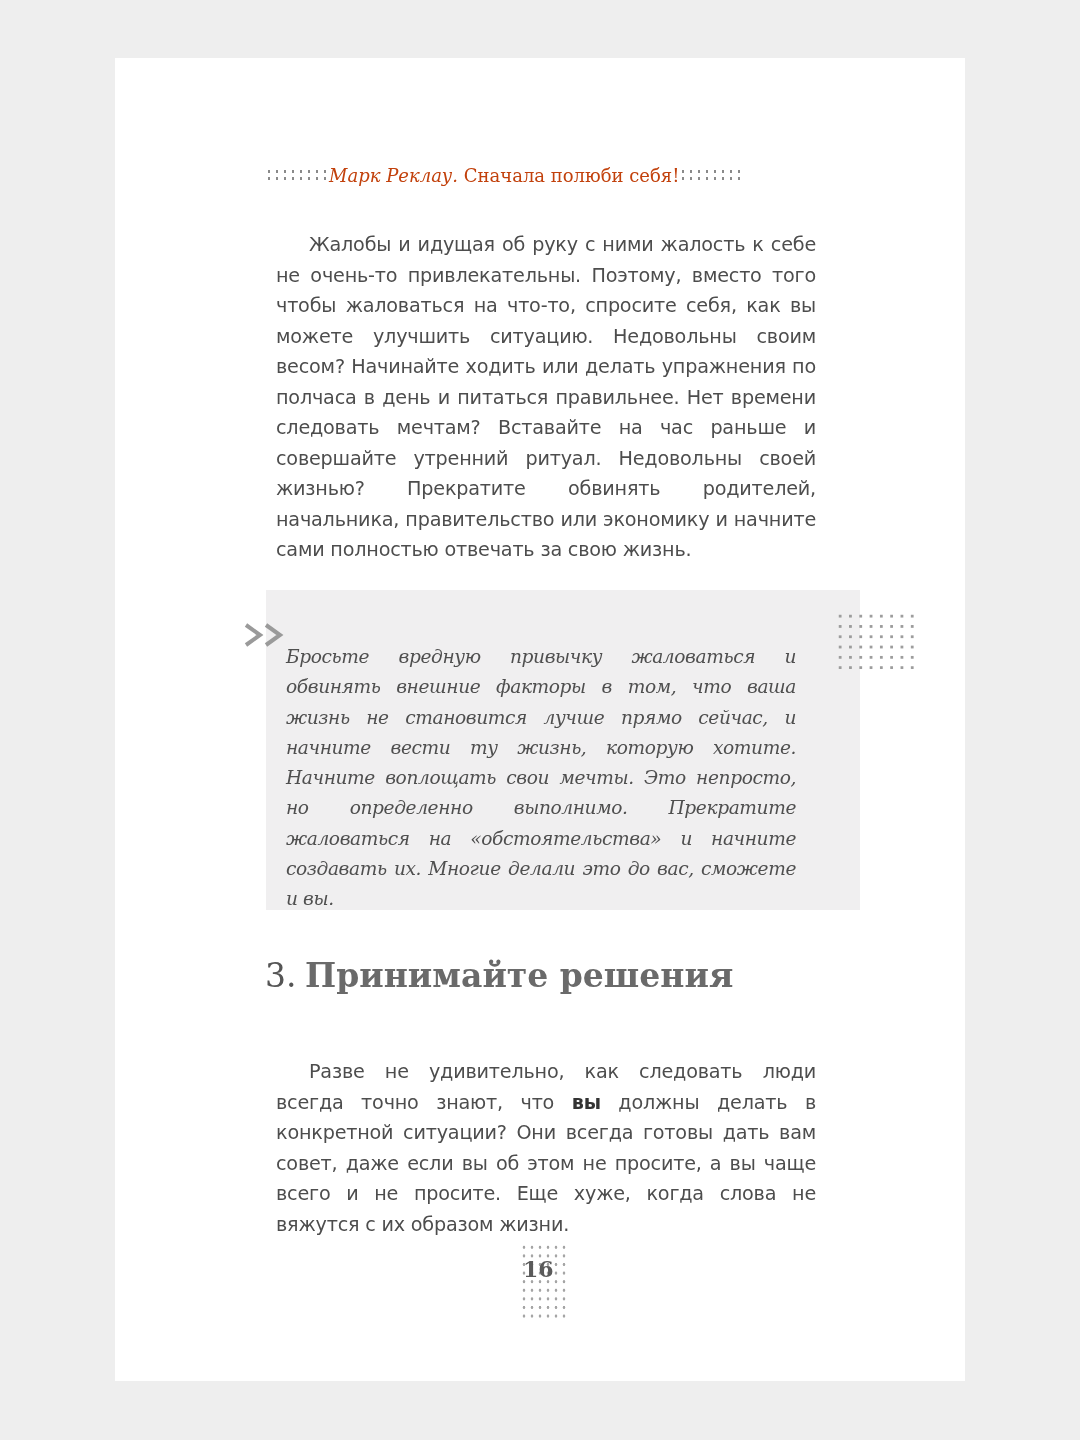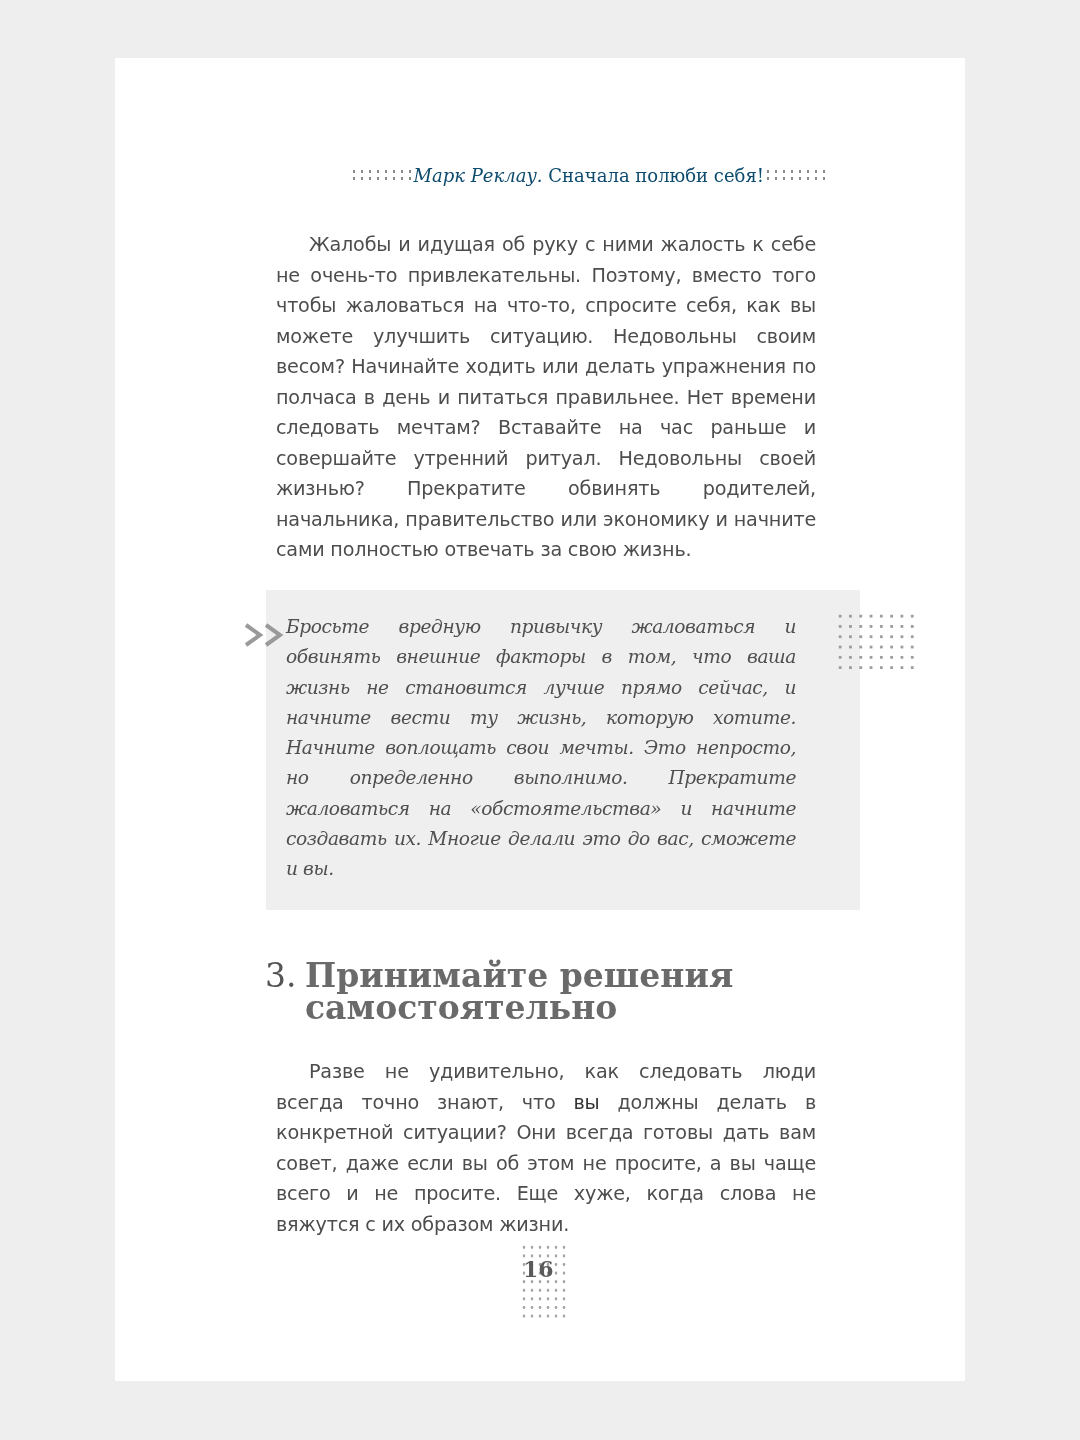--- a/index.html
+++ b/index.html
@@ -14,22 +14,22 @@
       position: absolute;
       left: 115px; top: 58px;
       width: 850px; height: 1323px;
       background: #ffffff;
     }
     .running-head {
       position: absolute;
       left: 150px; top: 102px;
       width: 563px;
       height: 30px;
-      display: flex; align-items: center; justify-content: flex-end;
-      color: #0c4a6e;
+      display: flex; align-items: center; justify-content: flex-start;
+      color: #c2410c;
       font-family: "DejaVu Serif", serif;
       font-size: 18px;
     }
     .dots-inline {
       display: inline-block;
       width: 64px; height: 14px;
       background-image: radial-gradient(circle, #8a8a8a 1.2px, transparent 1.5px);
       background-size: 8px 7px;
     }
     .running-title { white-space: nowrap; }
@@ -61,21 +61,21 @@
     }
     .callout-dots {
       position: absolute;
       left: 720px; top: 553px;
       width: 82px; height: 62px;
       background-image: radial-gradient(circle, #9c9c9c 1.3px, transparent 1.7px);
       background-size: 10.3px 10.3px;
     }
     .callout-text {
       position: absolute;
-      left: 171px; top: 554px;
+      left: 171px; top: 584px;
       width: 510px;
       color: #4f4f4f;
       font-family: "DejaVu Serif", serif;
       font-style: italic;
       font-size: 18.6px;
       line-height: 30.3px;
       text-align: justify;
       letter-spacing: -0.4px;
     }
     .section-heading {
@@ -99,21 +99,21 @@
     .page-number {
       position: absolute;
       left: 408px; top: 1198px;
       width: 44px; text-align: left;
       font-family: "DejaVu Serif", serif;
       font-weight: bold;
       font-size: 22px;
       color: #5a5a5a;
       background: transparent;
     }
-    .bold { font-weight: normal; color: #333; }
+    .bold { font-weight: bold; color: #333; }
   </style>
 </head>
 <body>
 
 <div class="page">
 
   <div class="running-head">
     <span class="dots-inline"></span>
     <span class="running-title"><span class="author">Марк Реклау.</span><span> Сначала полюби себя!</span></span>
     <span class="dots-inline"></span>
@@ -128,21 +128,20 @@
   <div class="callout-arrows">
     <svg width="44" height="28" viewBox="0 0 44 28">
       <polyline points="3,4 17,14 3,24" fill="none" stroke="#9a9a9a" stroke-width="4"></polyline>
       <polyline points="23,4 37,14 23,24" fill="none" stroke="#9a9a9a" stroke-width="4"></polyline>
     </svg>
   </div>
   <div class="callout-text">Бросьте вредную привычку жаловаться и обвинять внешние факторы в том, что ваша жизнь не становится лучше прямо сейчас, и начните вести ту жизнь, которую хотите. Начните воплощать свои мечты. Это непросто, но определенно выполнимо. Прекратите жаловаться на «обстоятельства» и начните создавать их. Многие делали это до вас, сможете и вы.</div>
 
   <div class="section-heading">
     <span class="num">3.</span><span>Принимайте решения</span>
-    <span class="line2">самостоятельно</span>
   </div>
 
   <div class="body-text p2">
     <p><span>Разве не удивительно, как следовать люди всегда точно знают, что </span><span class="bold">вы</span><span> должны делать в конкретной ситуации? Они всегда готовы дать вам совет, даже если вы об этом не просите, а вы чаще всего и не просите. Еще хуже, когда слова не вяжутся с их образом жизни.</span></p>
   </div>
 
   <div class="page-number-wrap"></div>
   <div class="page-number">16</div>
 
 </div>

